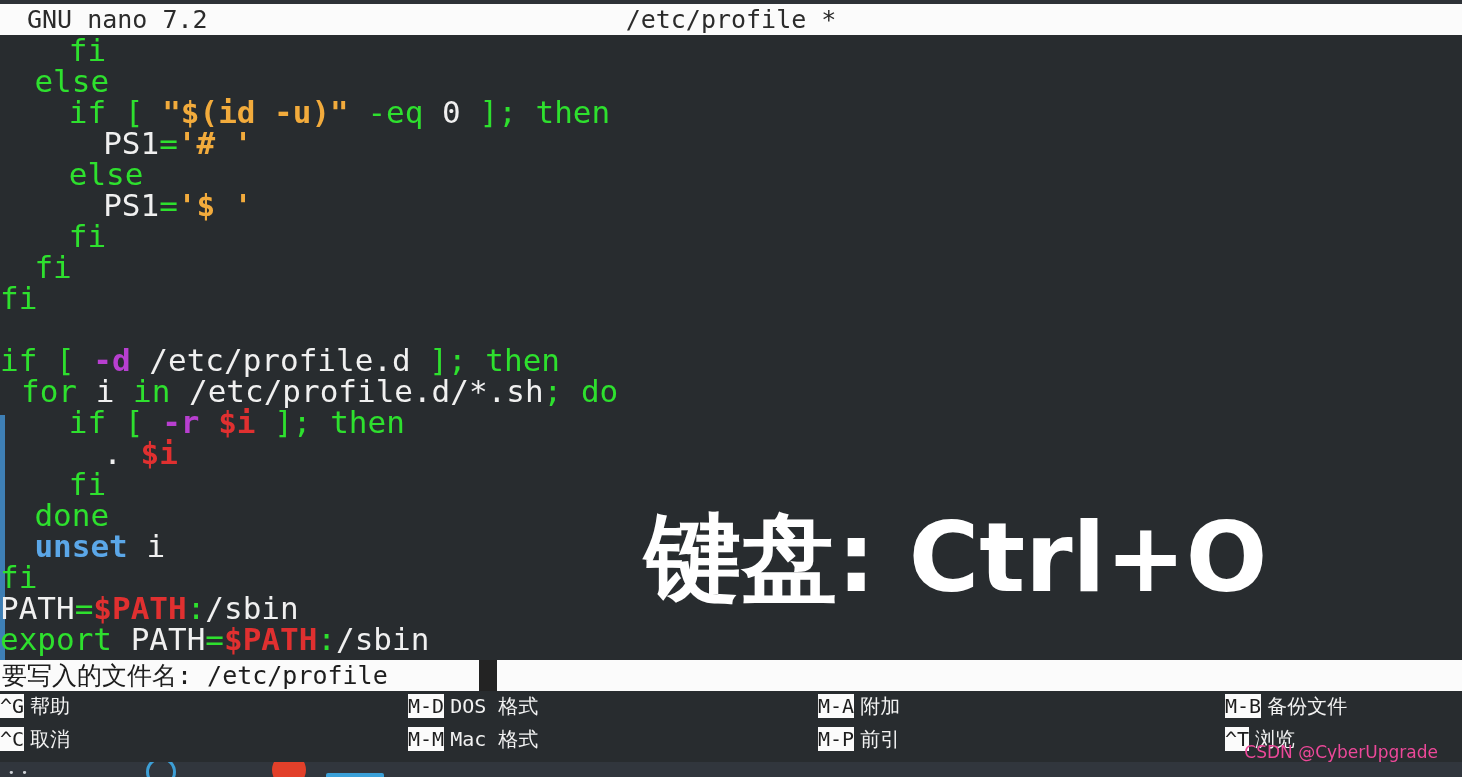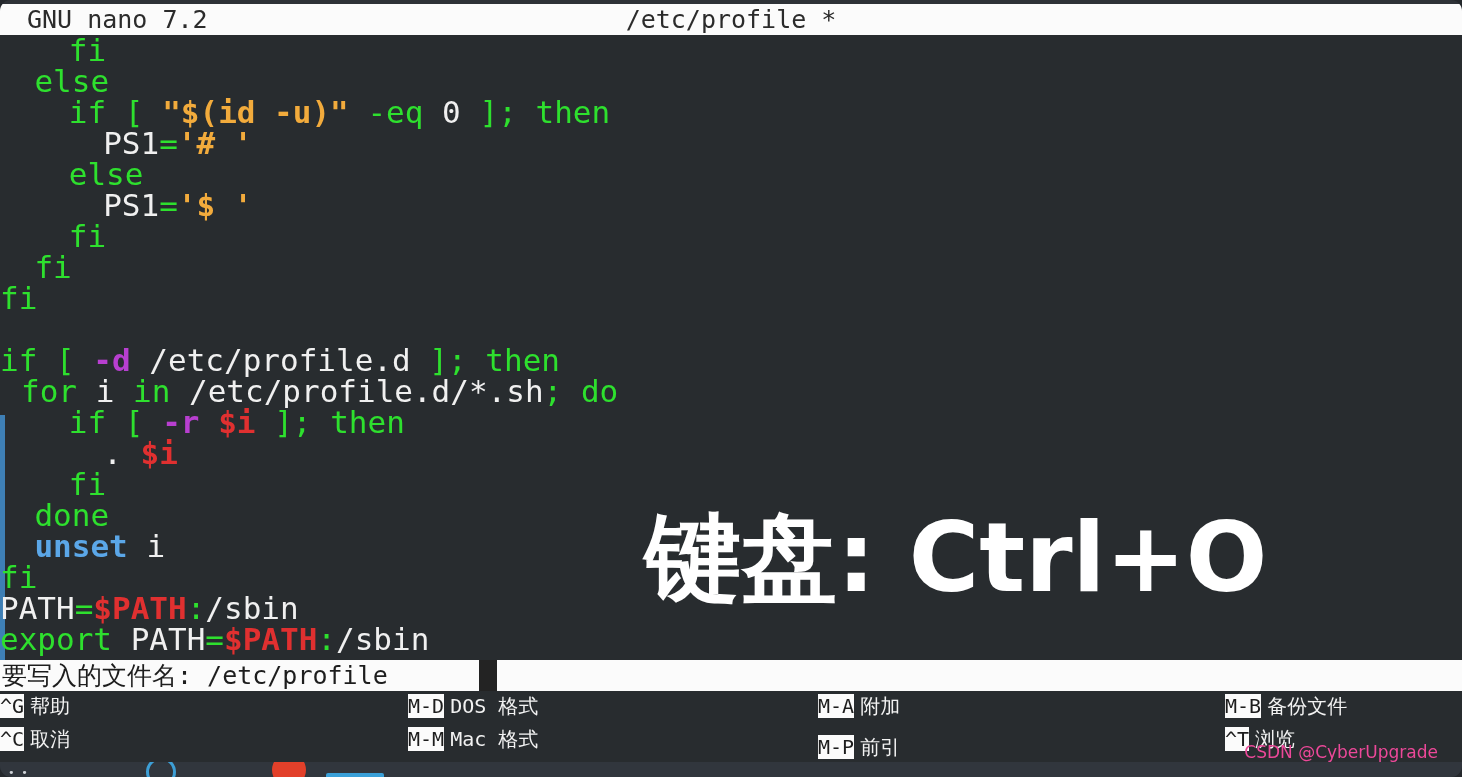--- a/index.html
+++ b/index.html
@@ -13,21 +13,20 @@
     overflow: hidden;
     font-family: "DejaVu Sans Mono", monospace;
   }
 
   #screen {
     position: relative;
     width: 1462px;
     height: 777px;
     background: #282c2f;
     overflow: hidden;
-    border-radius: 11px;
   }
 
   
   .top-strip {
     position: absolute;
     left: 0; top: 0;
     width: 1462px; height: 4px;
     background: #2e3237;
   }
 
@@ -242,21 +241,21 @@
     <span class="p-text">要写入的文件名: /etc/profile</span>
     <span class="prompt-cursor"></span>
   </div>
 
   <div id="shortcutbar">
       <div class="sc-item" style="left: 0px; top: 0px;"><span class="sc-key">^G</span><span class="sc-label">帮助</span></div>
       <div class="sc-item" style="left: 0px; top: 33px;"><span class="sc-key">^C</span><span class="sc-label">取消</span></div>
       <div class="sc-item" style="left: 408px; top: 0px;"><span class="sc-key">M-D</span><span class="sc-label">DOS 格式</span></div>
       <div class="sc-item" style="left: 408px; top: 33px;"><span class="sc-key">M-M</span><span class="sc-label">Mac 格式</span></div>
       <div class="sc-item" style="left: 818px; top: 0px;"><span class="sc-key">M-A</span><span class="sc-label">附加</span></div>
-      <div class="sc-item" style="left: 818px; top: 33px; margin-top: 8px;"><span class="sc-key">M-P</span><span class="sc-label">前引</span></div>
+      <div class="sc-item" style="left: 818px; top: 33px;"><span class="sc-key">M-P</span><span class="sc-label">前引</span></div>
       <div class="sc-item" style="left: 1225px; top: 0px;"><span class="sc-key">M-B</span><span class="sc-label">备份文件</span></div>
       <div class="sc-item" style="left: 1225px; top: 33px;"><span class="sc-key">^T</span><span class="sc-label">浏览</span></div>
     </div>
 
   <div class="watermark">CSDN @CyberUpgrade</div>
 
   <div id="taskbar">
     <div class="tb-dots">• • •</div>
 
     <div class="tb-icon tb-circle"></div>

